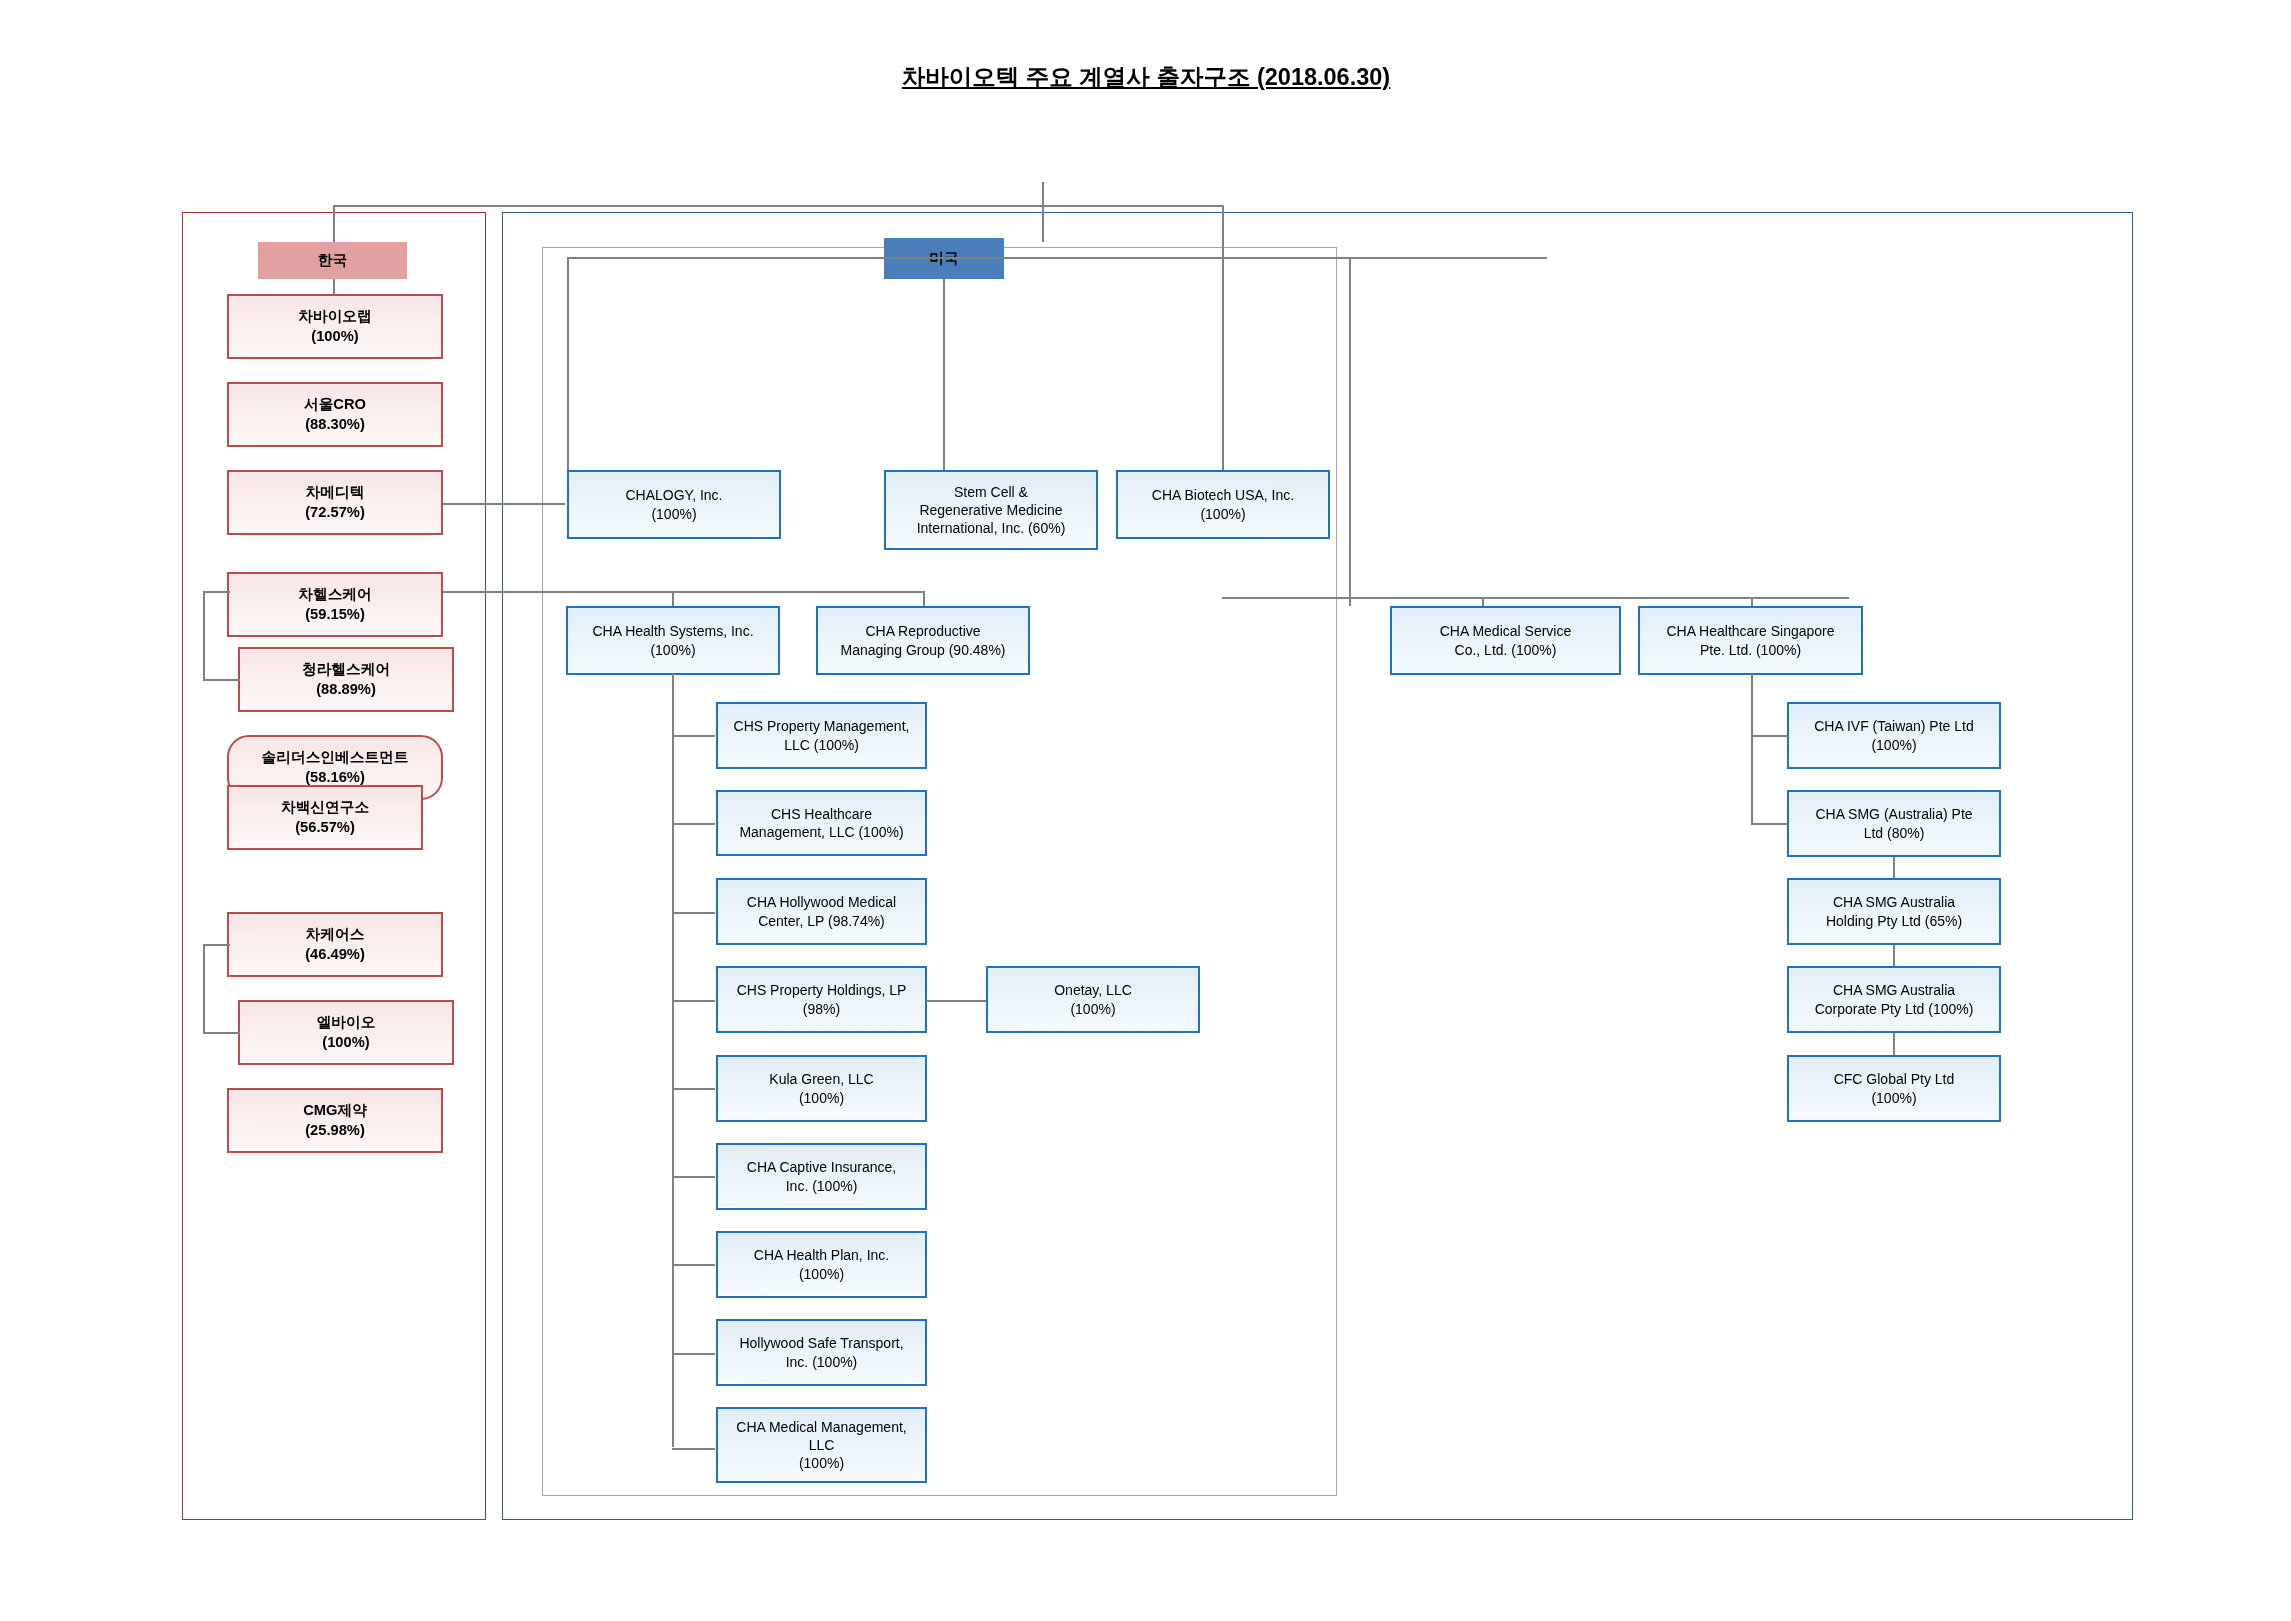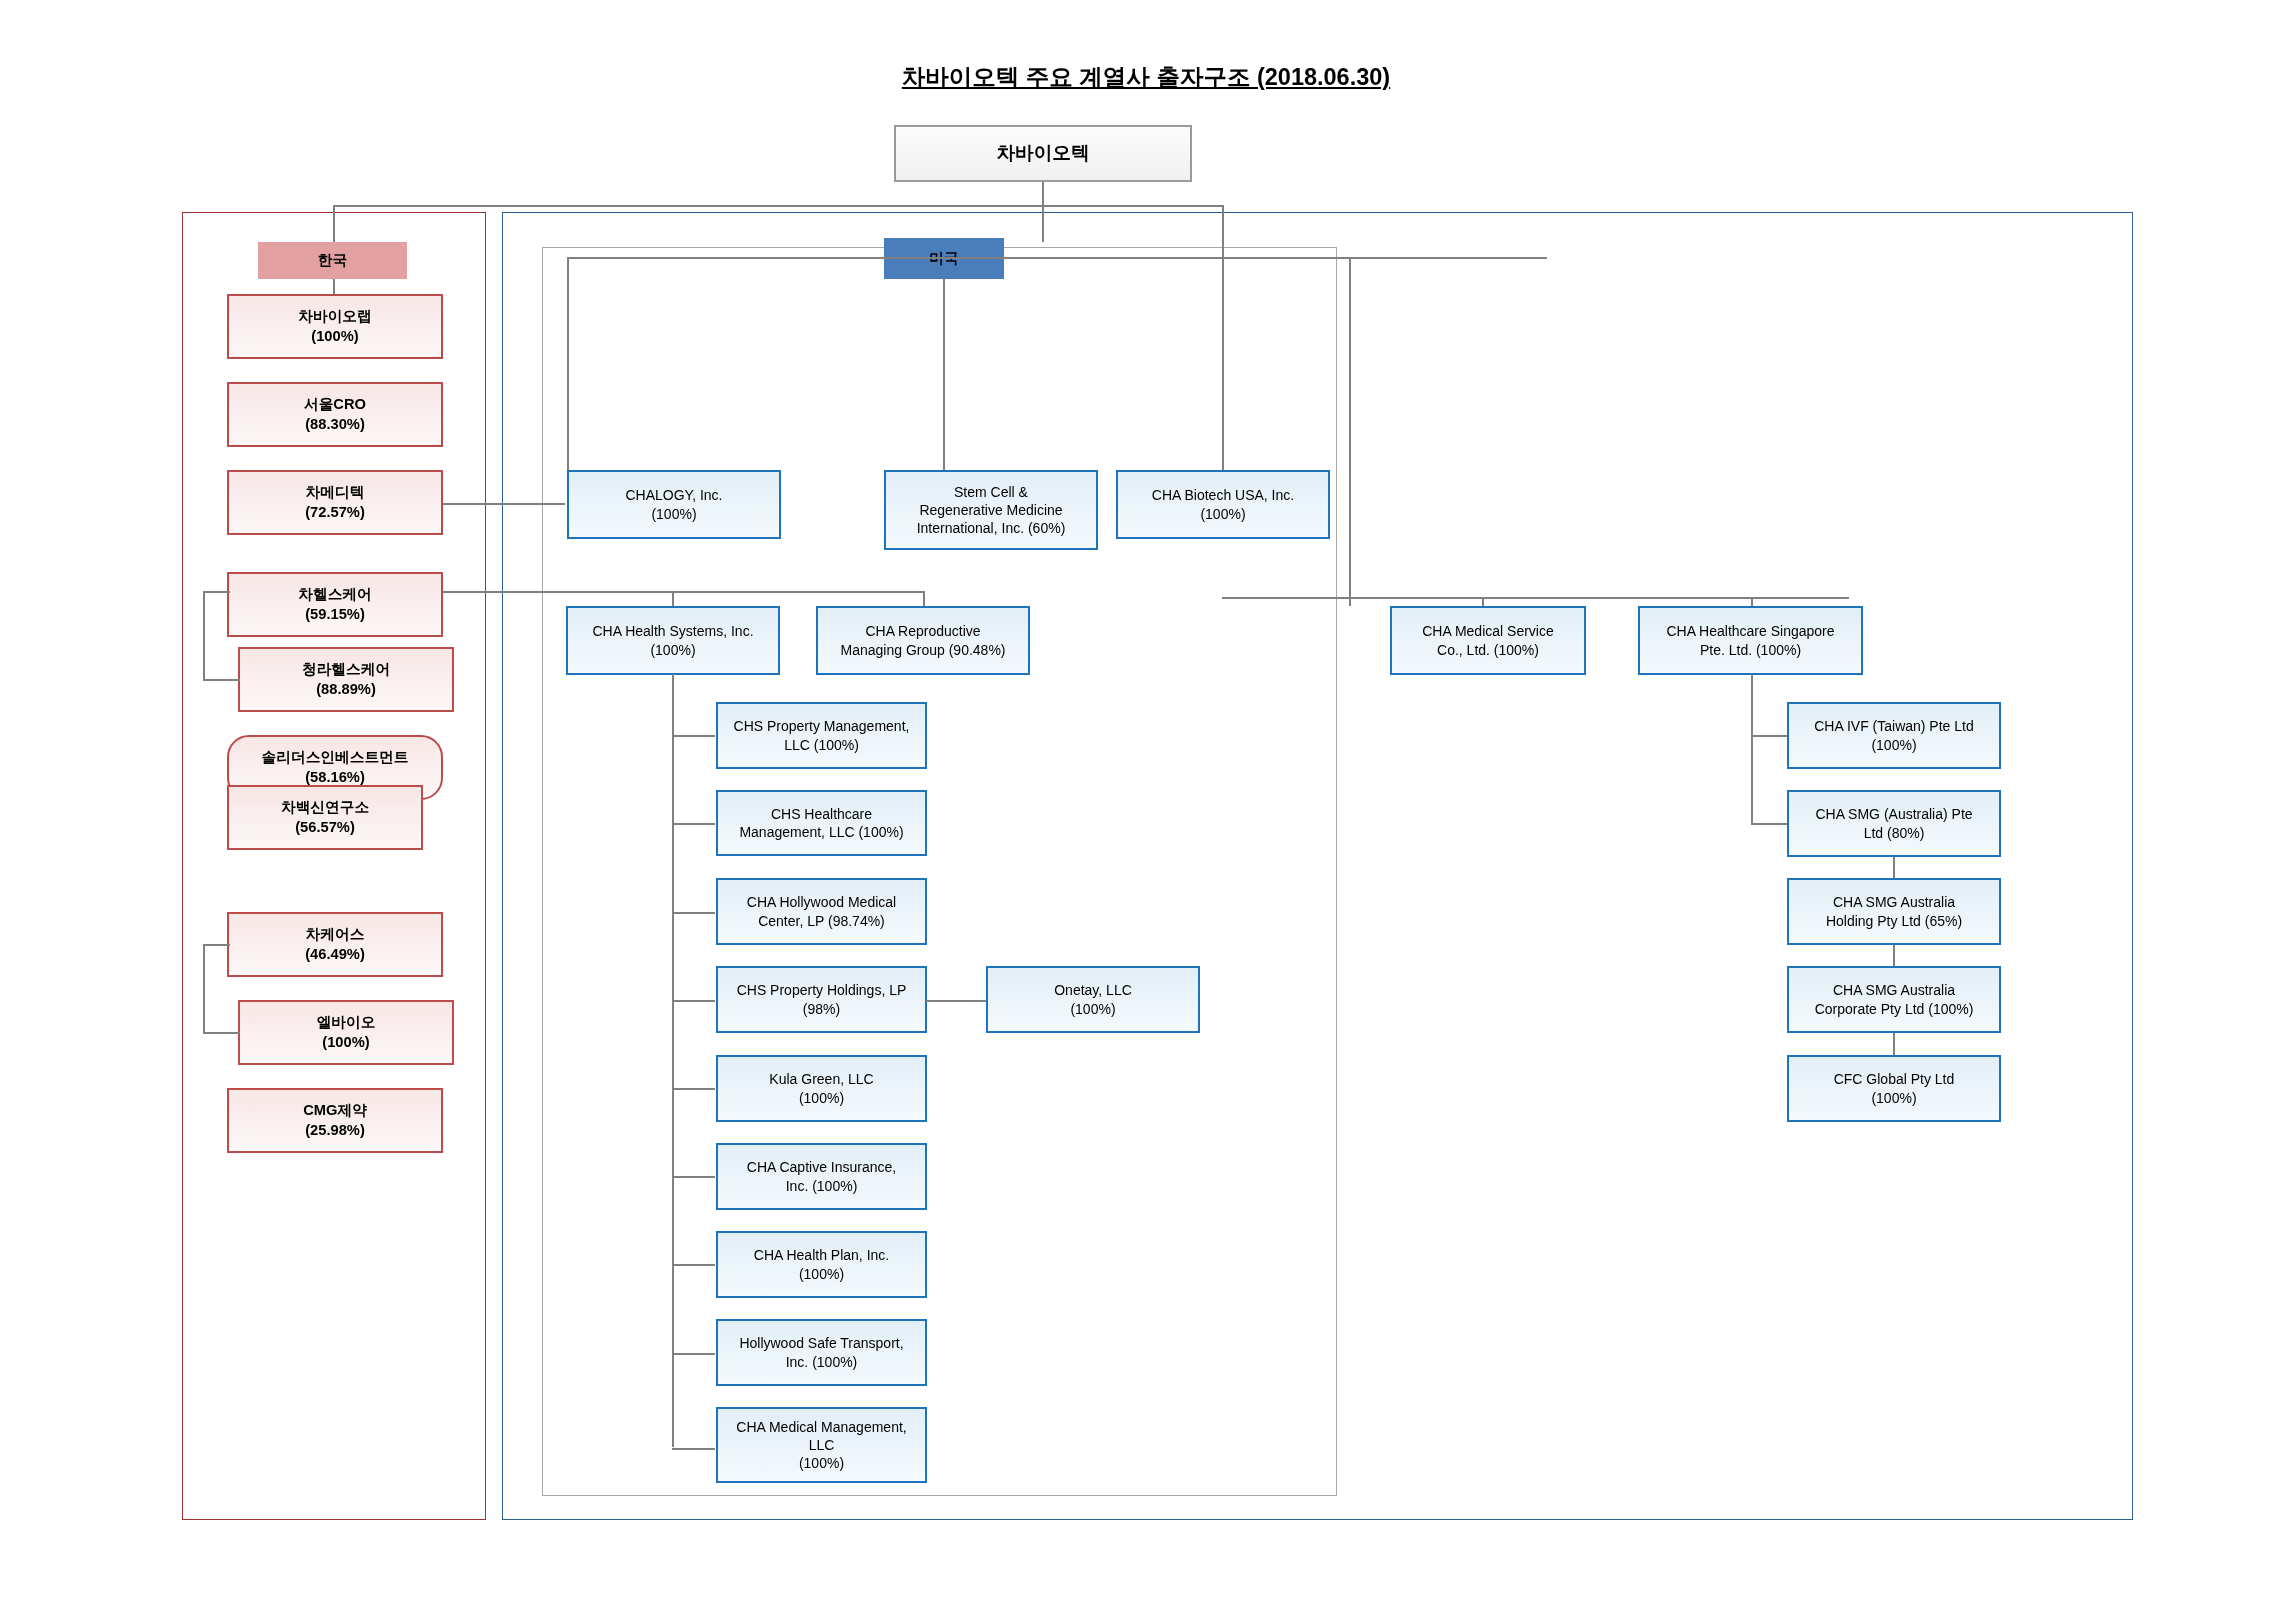--- a/index.html
+++ b/index.html
@@ -49,23 +49,20 @@
 <div id="root">
 
   <div class="title" style="left:0;top:61px;width:2292px;font-size:23.5px;">차바이오텍 주요 계열사 출자구조 (2018.06.30)</div>
 
   <div class="frame frame-kr" style="left:182px;top:212px;width:304px;height:1308px;"></div>
 
   <div class="frame frame-us" style="left:502px;top:212px;width:1631px;height:1308px;"></div>
 
   <div class="frame frame-inner" style="left:542px;top:247px;width:795px;height:1249px;"></div>
 
-  <div class="node n-root" style="left:894px;top:125px;width:298px;height:57px;">
-    <span class="txt">차바이오텍</span>
-  </div>
 
   <div class="ln lnv" style="left:1042px;top:182px;width:1.6px;height:23.5px;"></div>
 
   <div class="ln lnh" style="left:333px;top:205px;width:890px;height:1.6px;"></div>
 
   <div class="ln lnv" style="left:333px;top:205px;width:1.6px;height:37px;"></div>
 
   <div class="ln lnv" style="left:1042px;top:205px;width:1.6px;height:37px;"></div>
 
   <div class="ln lnv" style="left:1222px;top:205px;width:1.6px;height:266px;"></div>
@@ -148,21 +145,21 @@
   </div>
 
   <div class="node n-us" style="left:816px;top:606px;width:214px;height:69px;">
     <span class="txt"><span>CHA Reproductive</span><br><span>Managing Group  (90.48%)</span></span>
   </div>
 
   <div class="ln lnh" style="left:1222px;top:597px;width:627px;height:1.6px;"></div>
   <div class="ln lnv" style="left:1482px;top:597px;width:1.6px;height:8.8px;"></div>
   <div class="ln lnv" style="left:1751px;top:597px;width:1.6px;height:8.8px;"></div>
 
-  <div class="node n-us" style="left:1390px;top:606px;width:196px;height:69px;">
+  <div class="node n-us" style="left:1390px;top:606px;width:231px;height:69px;">
     <span class="txt"><span>CHA Medical Service</span><br><span>Co., Ltd.  (100%)</span></span>
   </div>
 
   <div class="node n-us" style="left:1638px;top:606px;width:225px;height:69px;">
     <span class="txt"><span>CHA Healthcare Singapore</span><br><span>Pte. Ltd.  (100%)</span></span>
   </div>
 
   <div class="ln lnv" style="left:672px;top:674px;width:1.6px;height:773px;"></div>
 
   <div class="ln lnh" style="left:672px;top:735px;width:43px;height:1.6px;"></div>

